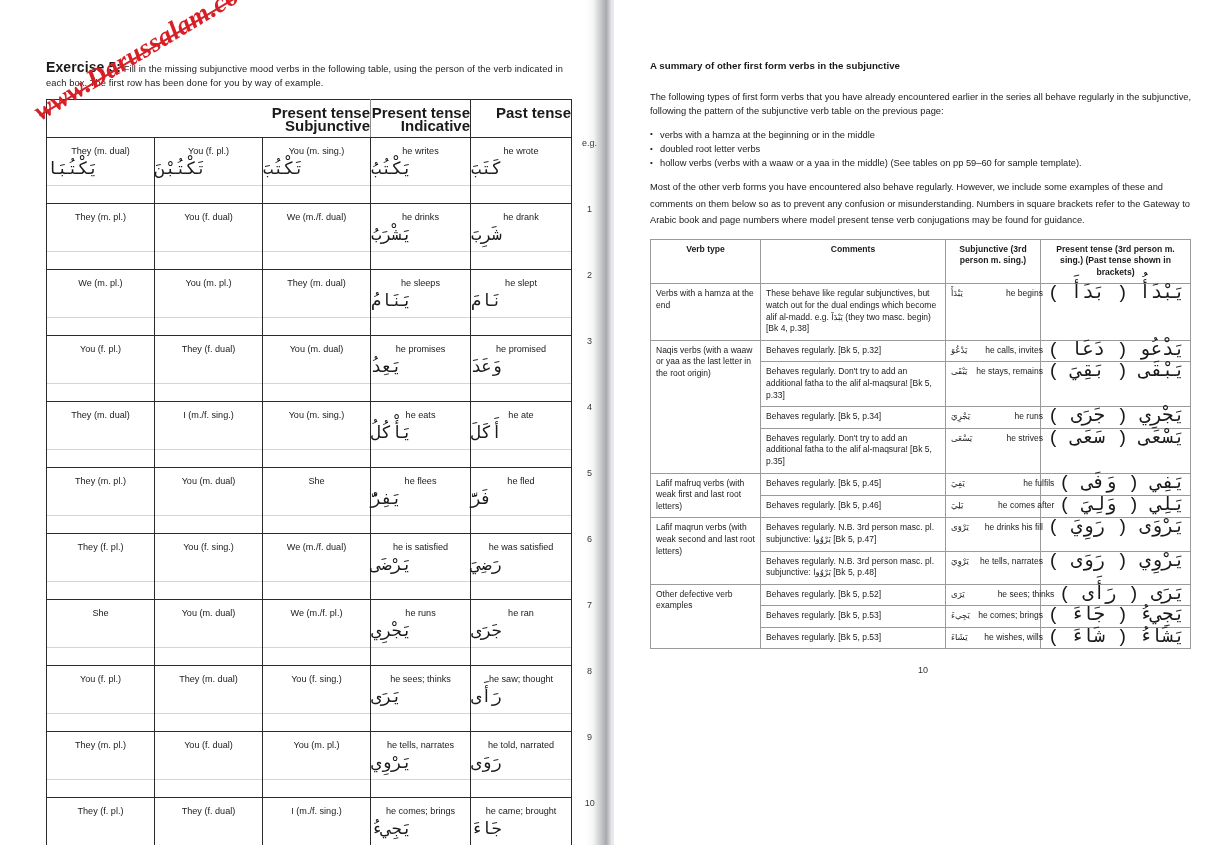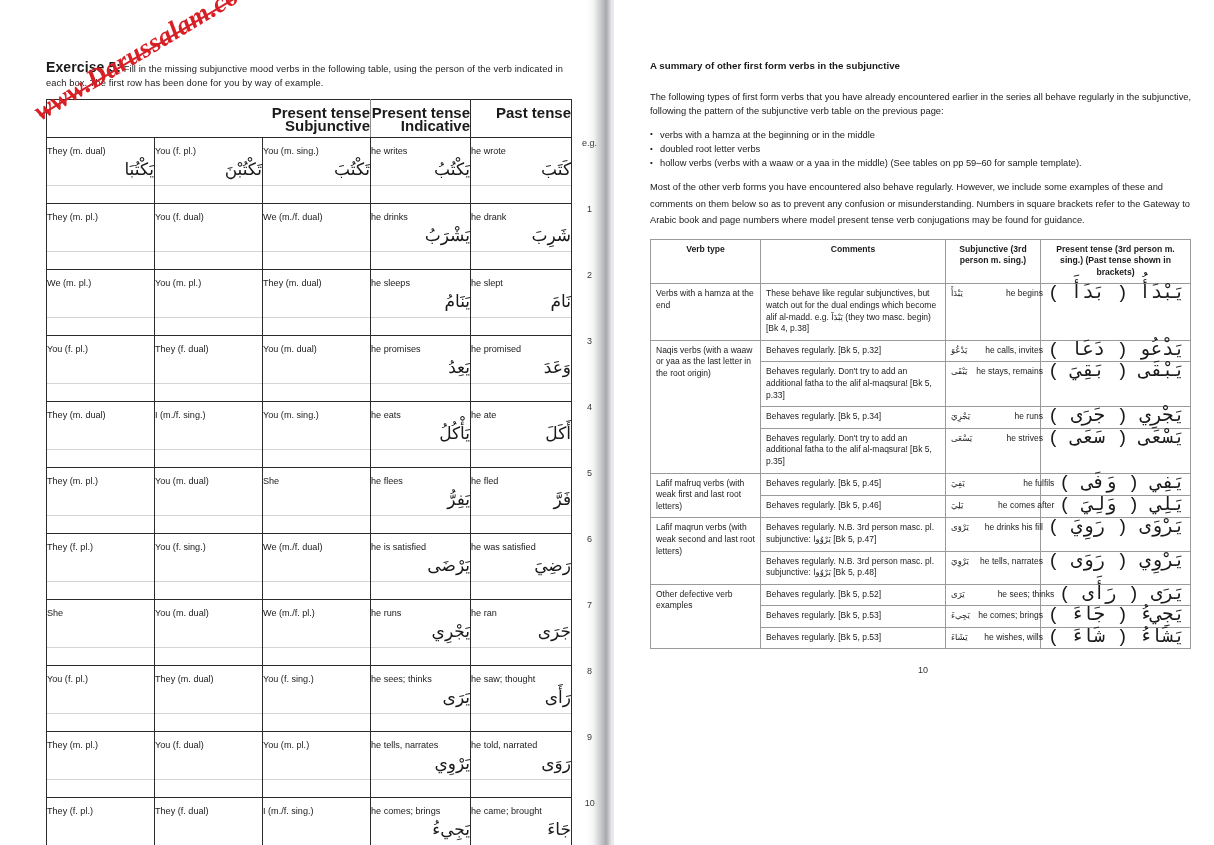--- a/index.html
+++ b/index.html
@@ -74,32 +74,32 @@
     line-height: 13px;
     height: 38px;
     padding-top: 6px;
   }
   .vt .hdr-sub { border-right-color: #8d8d8d; }
   .cellbox {
     height: 65px;
     position: relative;
   }
   .cell-en {
-    text-align: left;
+    text-align: center;
     font-size: 9.1px;
     padding-top: 7px;
     line-height: 12px;
   }
   .cell-ar {
-    text-align: right;
+    text-align: left;
     font-size: 17px;
     line-height: 22px;
     padding-top: 2px;
     direction: rtl;
-    font-family: Liberation Sans, sans-serif;
+    font-family: Liberation Mono, monospace;
   }
   .ruled {
     position: absolute;
     left: 0; right: 0; bottom: 17px;
     border-bottom: 1px solid #d4d4d4;
   }
   .rownum {
     border: none !important;
     width: 36px;
     text-align: center;

